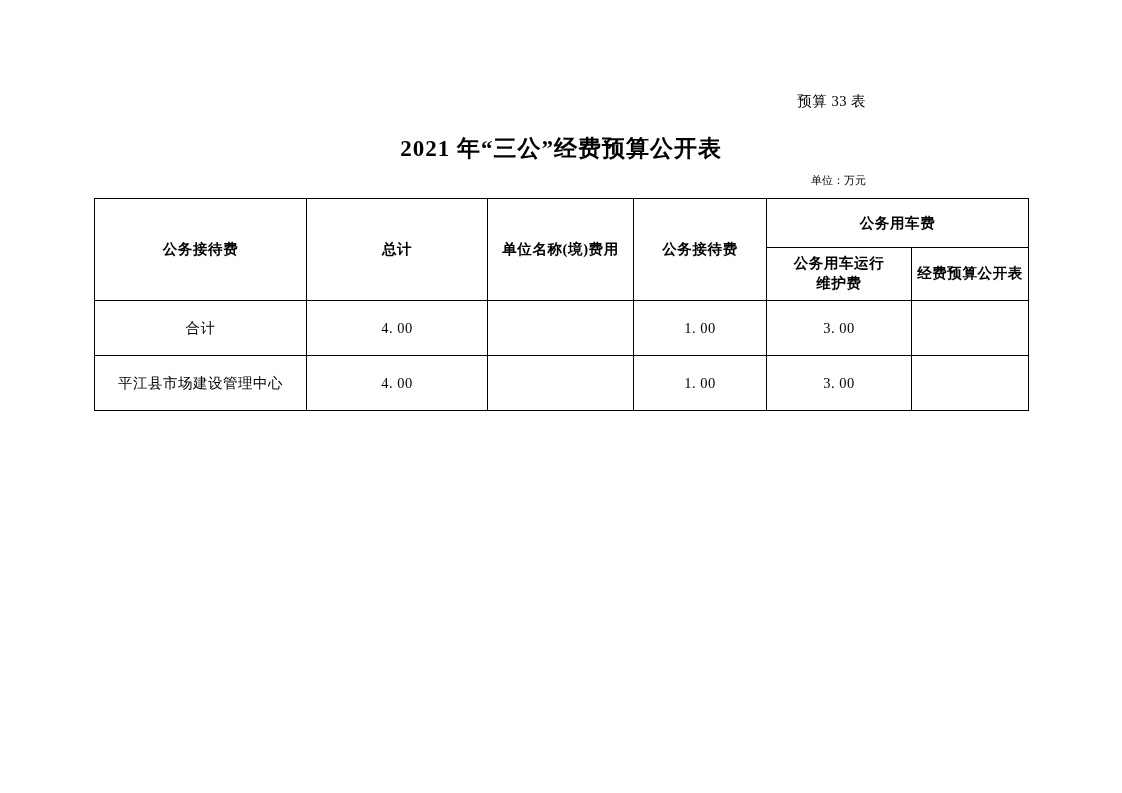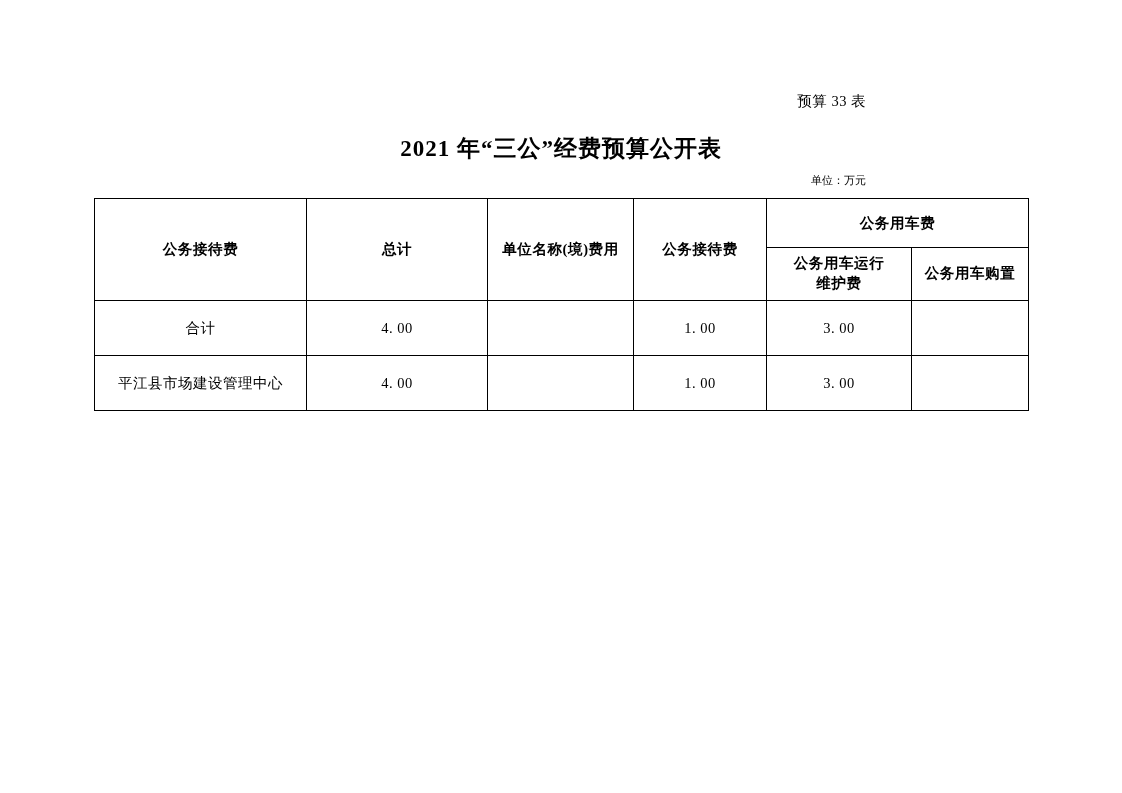--- a/index.html
+++ b/index.html
@@ -110,21 +110,21 @@
         <th rowspan="2">总计</th>
         <th rowspan="2">单位名称(境)费用</th>
         <th rowspan="2">公务接待费</th>
         <th colspan="2">公务用车费</th>
       </tr>
       <tr class="h-row2">
         <th class="two-line">
           <span>公务用车运行</span><br>
           <span>维护费</span>
         </th>
-        <th>公务用车购置</th>
+        <th>经费预算公开表</th>
       </tr>
     </thead>
     <tbody>
       <tr class="body-row">
         <td>合计</td>
         <td class="num">4. 00</td>
         <td class="num"></td>
         <td class="num">1. 00</td>
         <td class="num">3. 00</td>
         <td class="num"></td>

